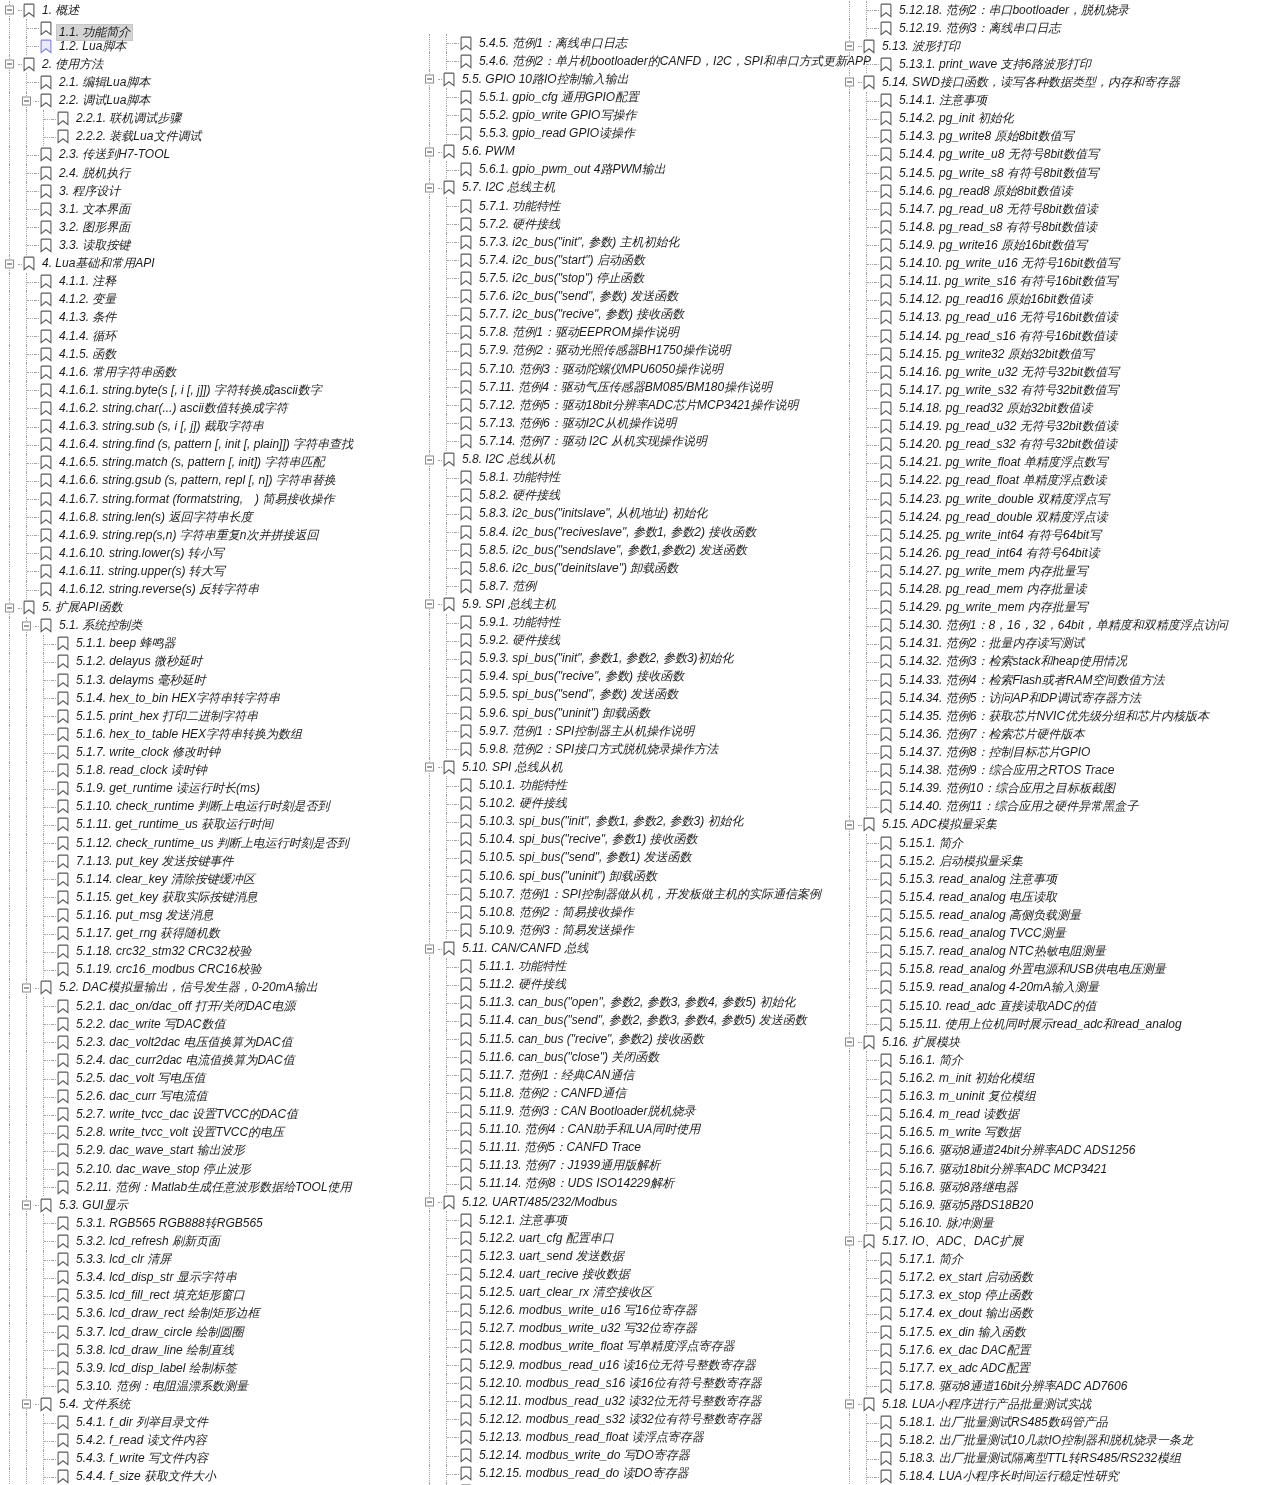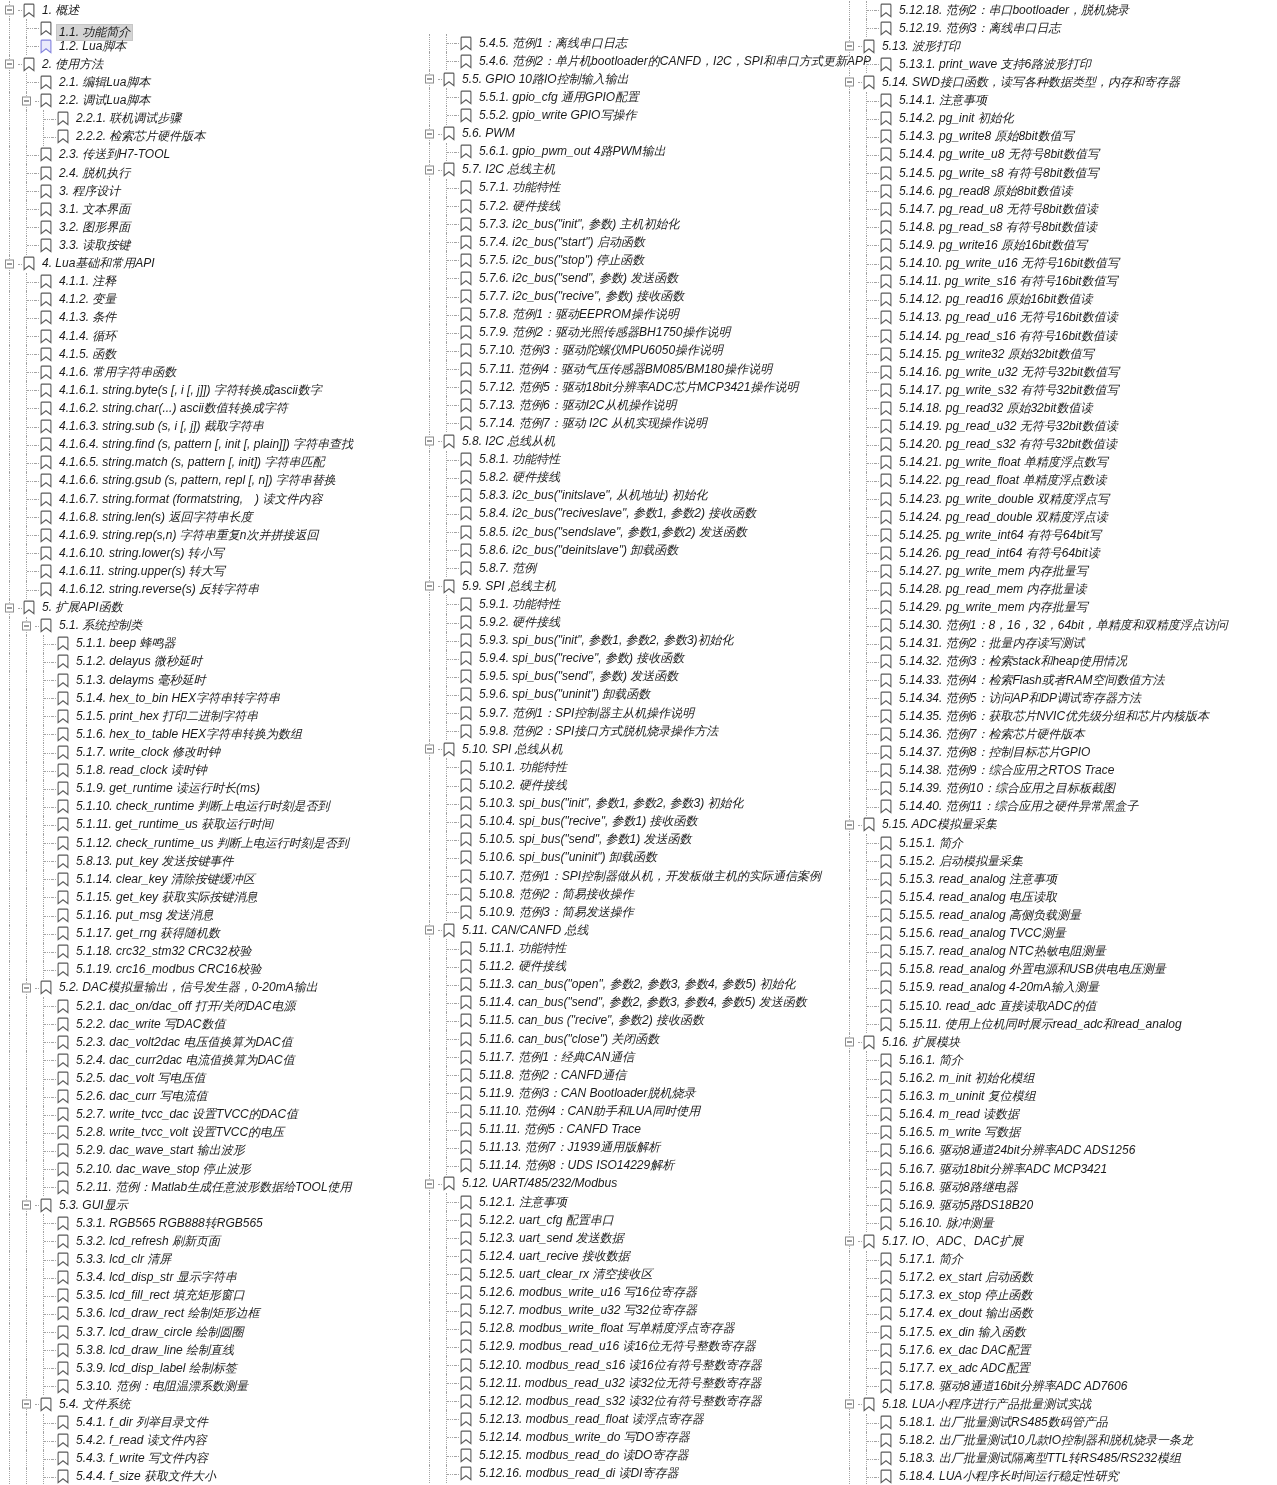--- a/index.html
+++ b/index.html
@@ -134,21 +134,21 @@
       <div class="row">
         <span class="cell v"></span>
         <span class="cell v"></span>
         <span class="cell t"></span>
         <span class="stub"></span>
         <span class="bicon">
           <svg width="12" height="15" viewBox="0 0 12 15">
             <path d="M2 1.1 H10 Q10.9 1.1 10.9 2 V13.6 L6 9.7 L1.1 13.6 V2 Q1.1 1.1 2 1.1 Z" fill="#ffffff" stroke="#5a5a5a" stroke-width="1.1"></path>
           </svg>
         </span>
-        <span class="label">2.2.2. 检索芯片硬件版本</span>
+        <span class="label">2.2.2. 装载Lua文件调试</span>
       </div>
       <div class="row">
         <span class="cell v"></span>
         <span class="cell t"></span>
         <span class="stub"></span>
         <span class="bicon">
           <svg width="12" height="15" viewBox="0 0 12 15">
             <path d="M2 1.1 H10 Q10.9 1.1 10.9 2 V13.6 L6 9.7 L1.1 13.6 V2 Q1.1 1.1 2 1.1 Z" fill="#ffffff" stroke="#5a5a5a" stroke-width="1.1"></path>
           </svg>
         </span>
@@ -355,21 +355,21 @@
       </div>
       <div class="row">
         <span class="cell v"></span>
         <span class="cell t"></span>
         <span class="stub"></span>
         <span class="bicon">
           <svg width="12" height="15" viewBox="0 0 12 15">
             <path d="M2 1.1 H10 Q10.9 1.1 10.9 2 V13.6 L6 9.7 L1.1 13.6 V2 Q1.1 1.1 2 1.1 Z" fill="#ffffff" stroke="#5a5a5a" stroke-width="1.1"></path>
           </svg>
         </span>
-        <span class="label">4.1.6.7. string.format (formatstring,　) 读文件内容</span>
+        <span class="label">4.1.6.7. string.format (formatstring,　) 简易接收操作</span>
       </div>
       <div class="row">
         <span class="cell v"></span>
         <span class="cell t"></span>
         <span class="stub"></span>
         <span class="bicon">
           <svg width="12" height="15" viewBox="0 0 12 15">
             <path d="M2 1.1 H10 Q10.9 1.1 10.9 2 V13.6 L6 9.7 L1.1 13.6 V2 Q1.1 1.1 2 1.1 Z" fill="#ffffff" stroke="#5a5a5a" stroke-width="1.1"></path>
           </svg>
         </span>
@@ -591,21 +591,21 @@
       <div class="row">
         <span class="cell v"></span>
         <span class="cell v"></span>
         <span class="cell t"></span>
         <span class="stub"></span>
         <span class="bicon">
           <svg width="12" height="15" viewBox="0 0 12 15">
             <path d="M2 1.1 H10 Q10.9 1.1 10.9 2 V13.6 L6 9.7 L1.1 13.6 V2 Q1.1 1.1 2 1.1 Z" fill="#ffffff" stroke="#5a5a5a" stroke-width="1.1"></path>
           </svg>
         </span>
-        <span class="label">5.8.13. put_key 发送按键事件</span>
+        <span class="label">7.1.13. put_key 发送按键事件</span>
       </div>
       <div class="row">
         <span class="cell v"></span>
         <span class="cell v"></span>
         <span class="cell t"></span>
         <span class="stub"></span>
         <span class="bicon">
           <svg width="12" height="15" viewBox="0 0 12 15">
             <path d="M2 1.1 H10 Q10.9 1.1 10.9 2 V13.6 L6 9.7 L1.1 13.6 V2 Q1.1 1.1 2 1.1 Z" fill="#ffffff" stroke="#5a5a5a" stroke-width="1.1"></path>
           </svg>
@@ -1061,20 +1061,31 @@
       <div class="row">
         <span class="cell v"></span>
         <span class="cell t"></span>
         <span class="stub"></span>
         <span class="bicon">
           <svg width="12" height="15" viewBox="0 0 12 15">
             <path d="M2 1.1 H10 Q10.9 1.1 10.9 2 V13.6 L6 9.7 L1.1 13.6 V2 Q1.1 1.1 2 1.1 Z" fill="#ffffff" stroke="#5a5a5a" stroke-width="1.1"></path>
           </svg>
         </span>
         <span class="label">5.5.2. gpio_write GPIO写操作</span>
+      </div>
+      <div class="row">
+        <span class="cell v"></span>
+        <span class="cell t"></span>
+        <span class="stub"></span>
+        <span class="bicon">
+          <svg width="12" height="15" viewBox="0 0 12 15">
+            <path d="M2 1.1 H10 Q10.9 1.1 10.9 2 V13.6 L6 9.7 L1.1 13.6 V2 Q1.1 1.1 2 1.1 Z" fill="#ffffff" stroke="#5a5a5a" stroke-width="1.1"></path>
+          </svg>
+        </span>
+        <span class="label">5.5.3. gpio_read GPIO读操作</span>
       </div>
       <div class="row">
         <span class="cell v">
           <span class="exp"></span>
         </span>
         <span class="stub"></span>
         <span class="bicon">
           <svg width="12" height="15" viewBox="0 0 12 15">
             <path d="M2 1.1 H10 Q10.9 1.1 10.9 2 V13.6 L6 9.7 L1.1 13.6 V2 Q1.1 1.1 2 1.1 Z" fill="#ffffff" stroke="#5a5a5a" stroke-width="1.1"></path>
           </svg>

